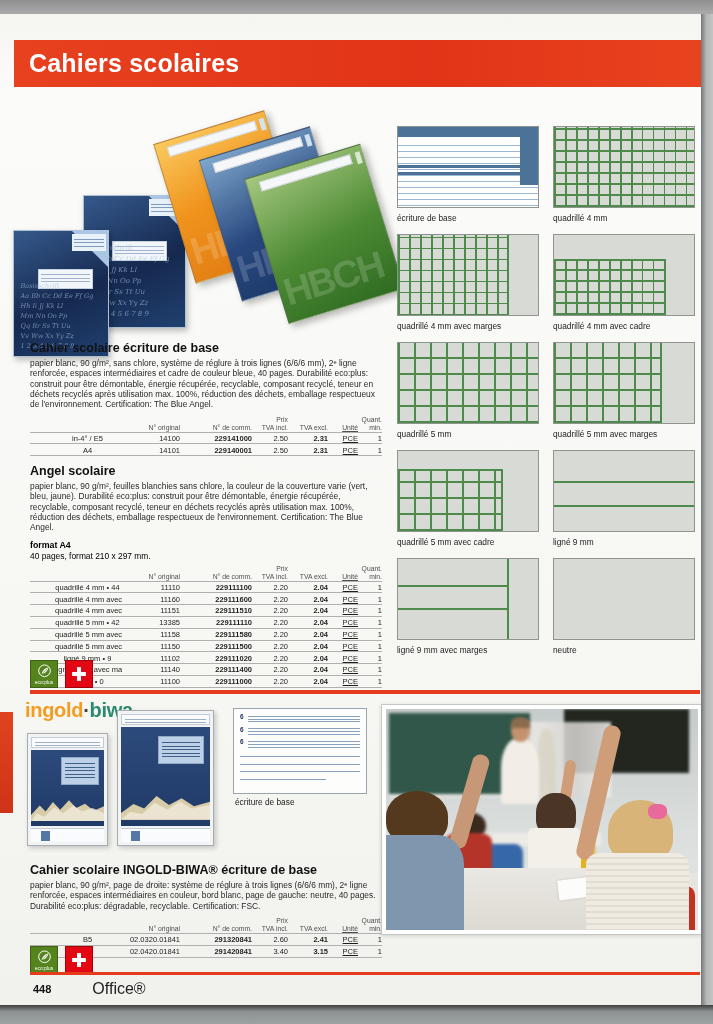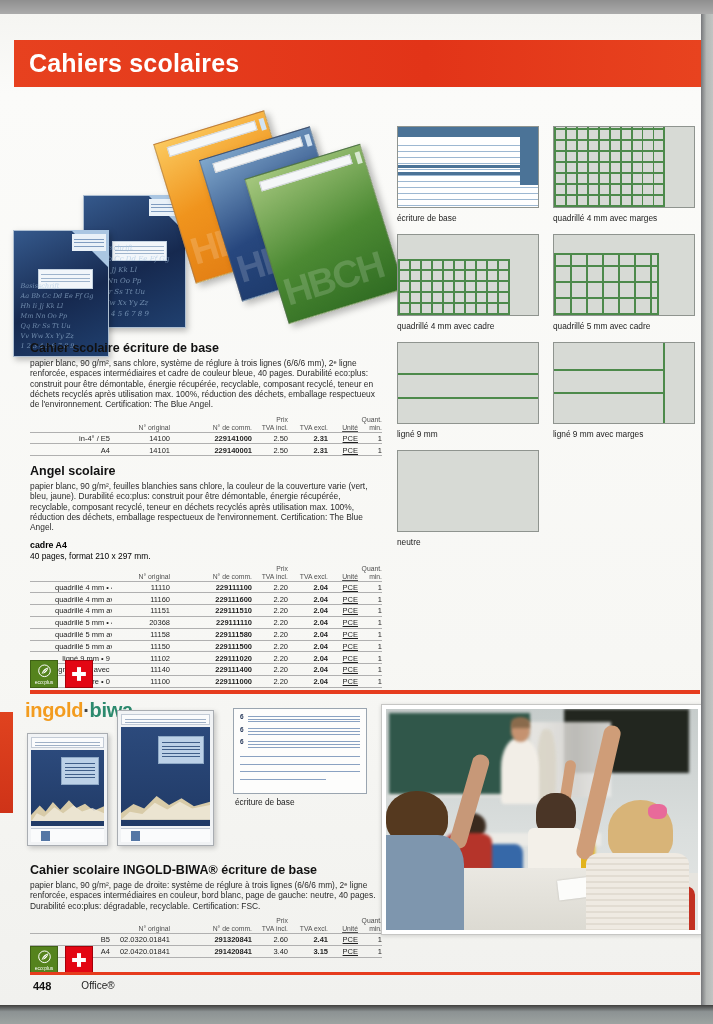--- a/index.html
+++ b/index.html
@@ -23,23 +23,23 @@
   .pdesc{font-size:8.4px;line-height:1.23;color:#2a2a2a;}
   .psub{font-size:8.8px;font-weight:bold;margin-top:7px;}
   .pnote{font-size:8.4px;margin-top:1px;}
   .ptable{width:352px;margin-top:6px;color:#1e1e1e;}
   .hr1,.hr2,.trow{display:flex;align-items:baseline;}
   .hr1{font-size:6.8px;color:#4f4f4f;height:8px;}
   .hr2{font-size:6.8px;color:#4f4f4f;padding-bottom:1px;}
   .trow{font-size:7.5px;padding:1.2px 0 .6px;border-top:1px solid #b0b0b0;}
   .tbody{border-bottom:1px solid #b0b0b0;}
   .tc{display:block;}
-  .c-label{flex:1;text-align:right;white-space:nowrap;overflow:hidden;padding-right:2px;padding-left:25px;}
+  .c-label{flex:1;text-align:center;white-space:nowrap;overflow:hidden;padding-right:2px;padding-left:25px;}
   .c-orig{width:58px;text-align:right;}
-  .c-comm{width:82px;text-align:right;font-weight:bold;}
+  .c-comm{width:72px;text-align:right;font-weight:bold;}
   .c-incl{width:36px;text-align:right;}
   .c-excl{width:40px;text-align:right;font-weight:bold;}
   .c-unit{width:30px;text-align:right;text-decoration:underline;}
   .c-min{width:24px;text-align:right;}
   .hr1 .tc,.hr2 .tc{font-weight:normal;}
 
   
   .swatch-grid{position:absolute;left:397px;top:112px;display:grid;grid-template-columns:142px 142px;column-gap:14px;grid-auto-rows:108px;}
   .sw{width:142px;height:82px;background:var(--swatch_bg);border:1px solid #8f948f;position:relative;overflow:hidden;}
   .sw-label{font-size:8.3px;color:#222;margin-top:5px;}
@@ -140,23 +140,23 @@
   .ph-girl-dress{left:45.5%;top:54%;width:17%;height:27%;background:#f3f0e9;border-radius:10% 10% 0 0;}
   .ph-girl-arm{left:56.5%;top:23%;width:3.5%;height:22%;background:#cf9d78;border-radius:6px;transform:rotate(9deg);}
   .ph-rg-arm{left:65.5%;top:7%;width:5.5%;height:62%;background:#cf9d78;border-radius:8px;transform:rotate(13deg);}
   .ph-rg-hair{left:71%;top:41%;width:21%;height:28%;background:#d8b478;border-radius:50% 50% 34% 34%;}
   .ph-rg-bow{left:84%;top:43%;width:6%;height:7%;background:#e86a9a;border-radius:40%;}
   .ph-rg-shirt{left:64%;top:65%;width:33%;height:36%;background:repeating-linear-gradient(180deg,#efeae2 0 4px,#e2dcd2 4px 6px);border-radius:14% 14% 0 0;}
   .ph-sheet{left:55%;top:76%;width:19%;height:9%;background:#fcfcfa;transform:rotate(-7deg);box-shadow:0 0 2px rgba(0,0,0,.2);}
   .ph-pencil{left:69%;top:74%;width:7%;height:2%;background:#2a52a0;transform:rotate(24deg);}
 
   .footer-line{position:absolute;left:30px;top:958px;width:670px;height:3px;background:var(--accent);}
-  .footer{position:absolute;left:33px;top:966px;display:flex;align-items:flex-start;gap:30px;}
+  .footer{position:absolute;left:33px;top:966px;display:flex;align-items:center;gap:41px;}
   .pageno{font-size:11px;font-weight:bold;color:#111;}
-  .brandno{font-size:10px;color:#222;}
+  .brandno{font-size:16px;color:#222;}
 </style>
 </head>
 <body>
 
 <div class="scan-top"></div>
 
 <div class="paper">
 
   <div class="banner">
     <h1>Cahiers scolaires</h1>
@@ -268,21 +268,21 @@
             <span class="tc c-unit">PCE</span>
             <span class="tc c-min">1</span>
           </div>
         </div>
     </div>
   </div>
 
   <div class="pblock" style="top:450px;">
     <h2 class="ptitle">Angel scolaire</h2>
     <p class="pdesc">papier blanc, 90 g/m², feuilles blanchies sans chlore, la couleur de la couverture varie (vert, bleu, jaune). Durabilité eco:plus: construit pour être démontable, énergie récupérée, recyclable, composant recyclé, teneur en déchets recyclés après utilisation max. 100%, réduction des déchets, emballage respectueux de l'environnement. Certification: The Blue Angel.</p>
-    <p class="psub">cadre A4</p>
+    <p class="psub">format A4</p>
     <p class="pnote">40 pages, format 210 x 297 mm.</p>
     <div class="ptable" style="margin-top:4px;">
       <div class="thead">
         <div class="hr1">
           <span class="tc c-label"></span>
             <span class="tc c-orig"></span>
             <span class="tc c-comm"></span>
           <span class="tc c-incl">Prix</span>
           <span class="tc c-excl"></span>
             <span class="tc c-unit"></span>
@@ -321,21 +321,21 @@
             <span class="tc c-label">quadrillé 4 mm avec cadre • 44RR</span>
             <span class="tc c-orig">11151</span>
             <span class="tc c-comm">229111510</span>
             <span class="tc c-incl">2.20</span>
             <span class="tc c-excl">2.04</span>
             <span class="tc c-unit">PCE</span>
             <span class="tc c-min">1</span>
           </div>
           <div class="trow">
             <span class="tc c-label">quadrillé 5 mm • 42</span>
-            <span class="tc c-orig">20368</span>
+            <span class="tc c-orig">13385</span>
             <span class="tc c-comm">229111110</span>
             <span class="tc c-incl">2.20</span>
             <span class="tc c-excl">2.04</span>
             <span class="tc c-unit">PCE</span>
             <span class="tc c-min">1</span>
           </div>
           <div class="trow">
             <span class="tc c-label">quadrillé 5 mm avec marges • 55R</span>
             <span class="tc c-orig">11158</span>
             <span class="tc c-comm">229111580</span>
@@ -554,30 +554,44 @@
       <div class="sw eb">
         <div class="eb-lines"></div>
         <div class="eb-thick1"></div>
         <div class="eb-thick2"></div>
         <div class="eb-band"></div>
         <div class="eb-side"></div>
       </div>
       <div class="sw-label">écriture de base</div>
     </div>
     <div>
+      <div class="sw g4"></div>
+      <div class="sw-label">quadrillé 4 mm</div>
+    </div>
+    <div>
       <div class="sw">
           <div class="area a-m4 g4"></div>
         </div>
       <div class="sw-label">quadrillé 4 mm avec marges</div>
     </div>
     <div>
       <div class="sw">
           <div class="area a-c4 g4"></div>
         </div>
       <div class="sw-label">quadrillé 4 mm avec cadre</div>
+    </div>
+    <div>
+      <div class="sw g5"></div>
+      <div class="sw-label">quadrillé 5 mm</div>
+    </div>
+    <div>
+      <div class="sw">
+          <div class="area a-m5 g5"></div>
+        </div>
+      <div class="sw-label">quadrillé 5 mm avec marges</div>
     </div>
     <div>
       <div class="sw">
           <div class="area a-c5 g5"></div>
         </div>
       <div class="sw-label">quadrillé 5 mm avec cadre</div>
     </div>
     <div>
       <div class="sw">
         <div class="hl" style="top:37%;"></div>

